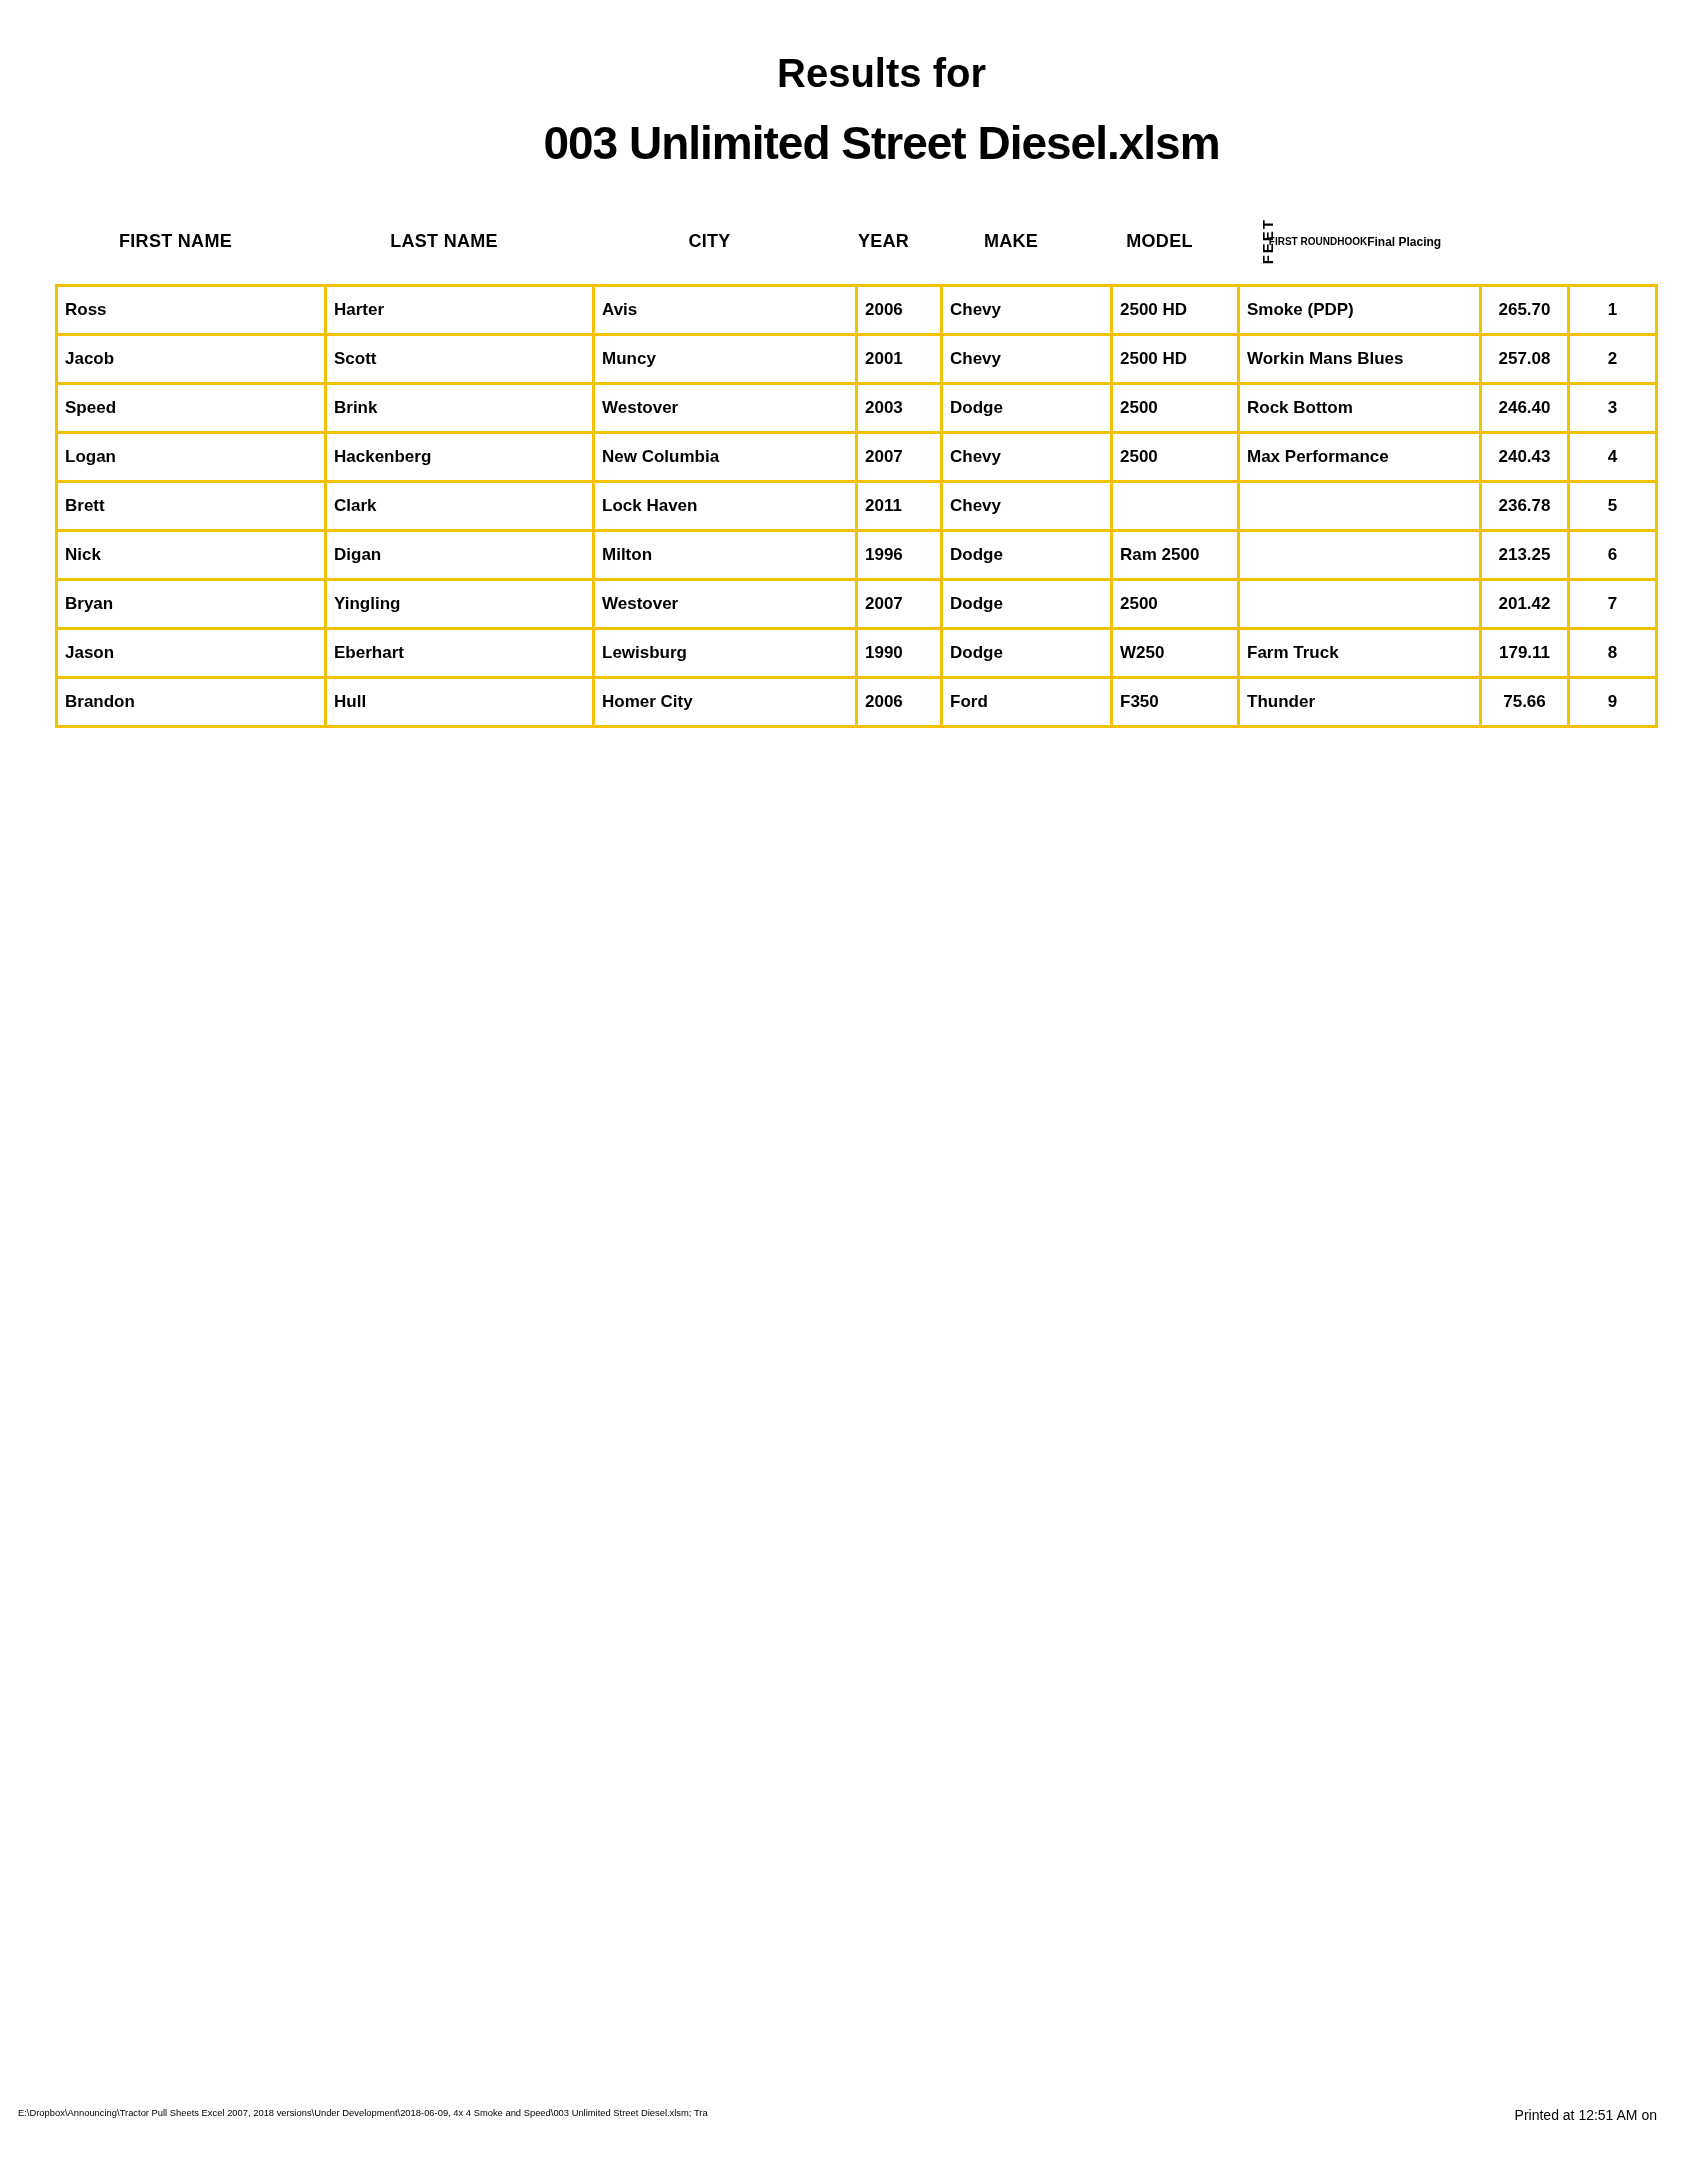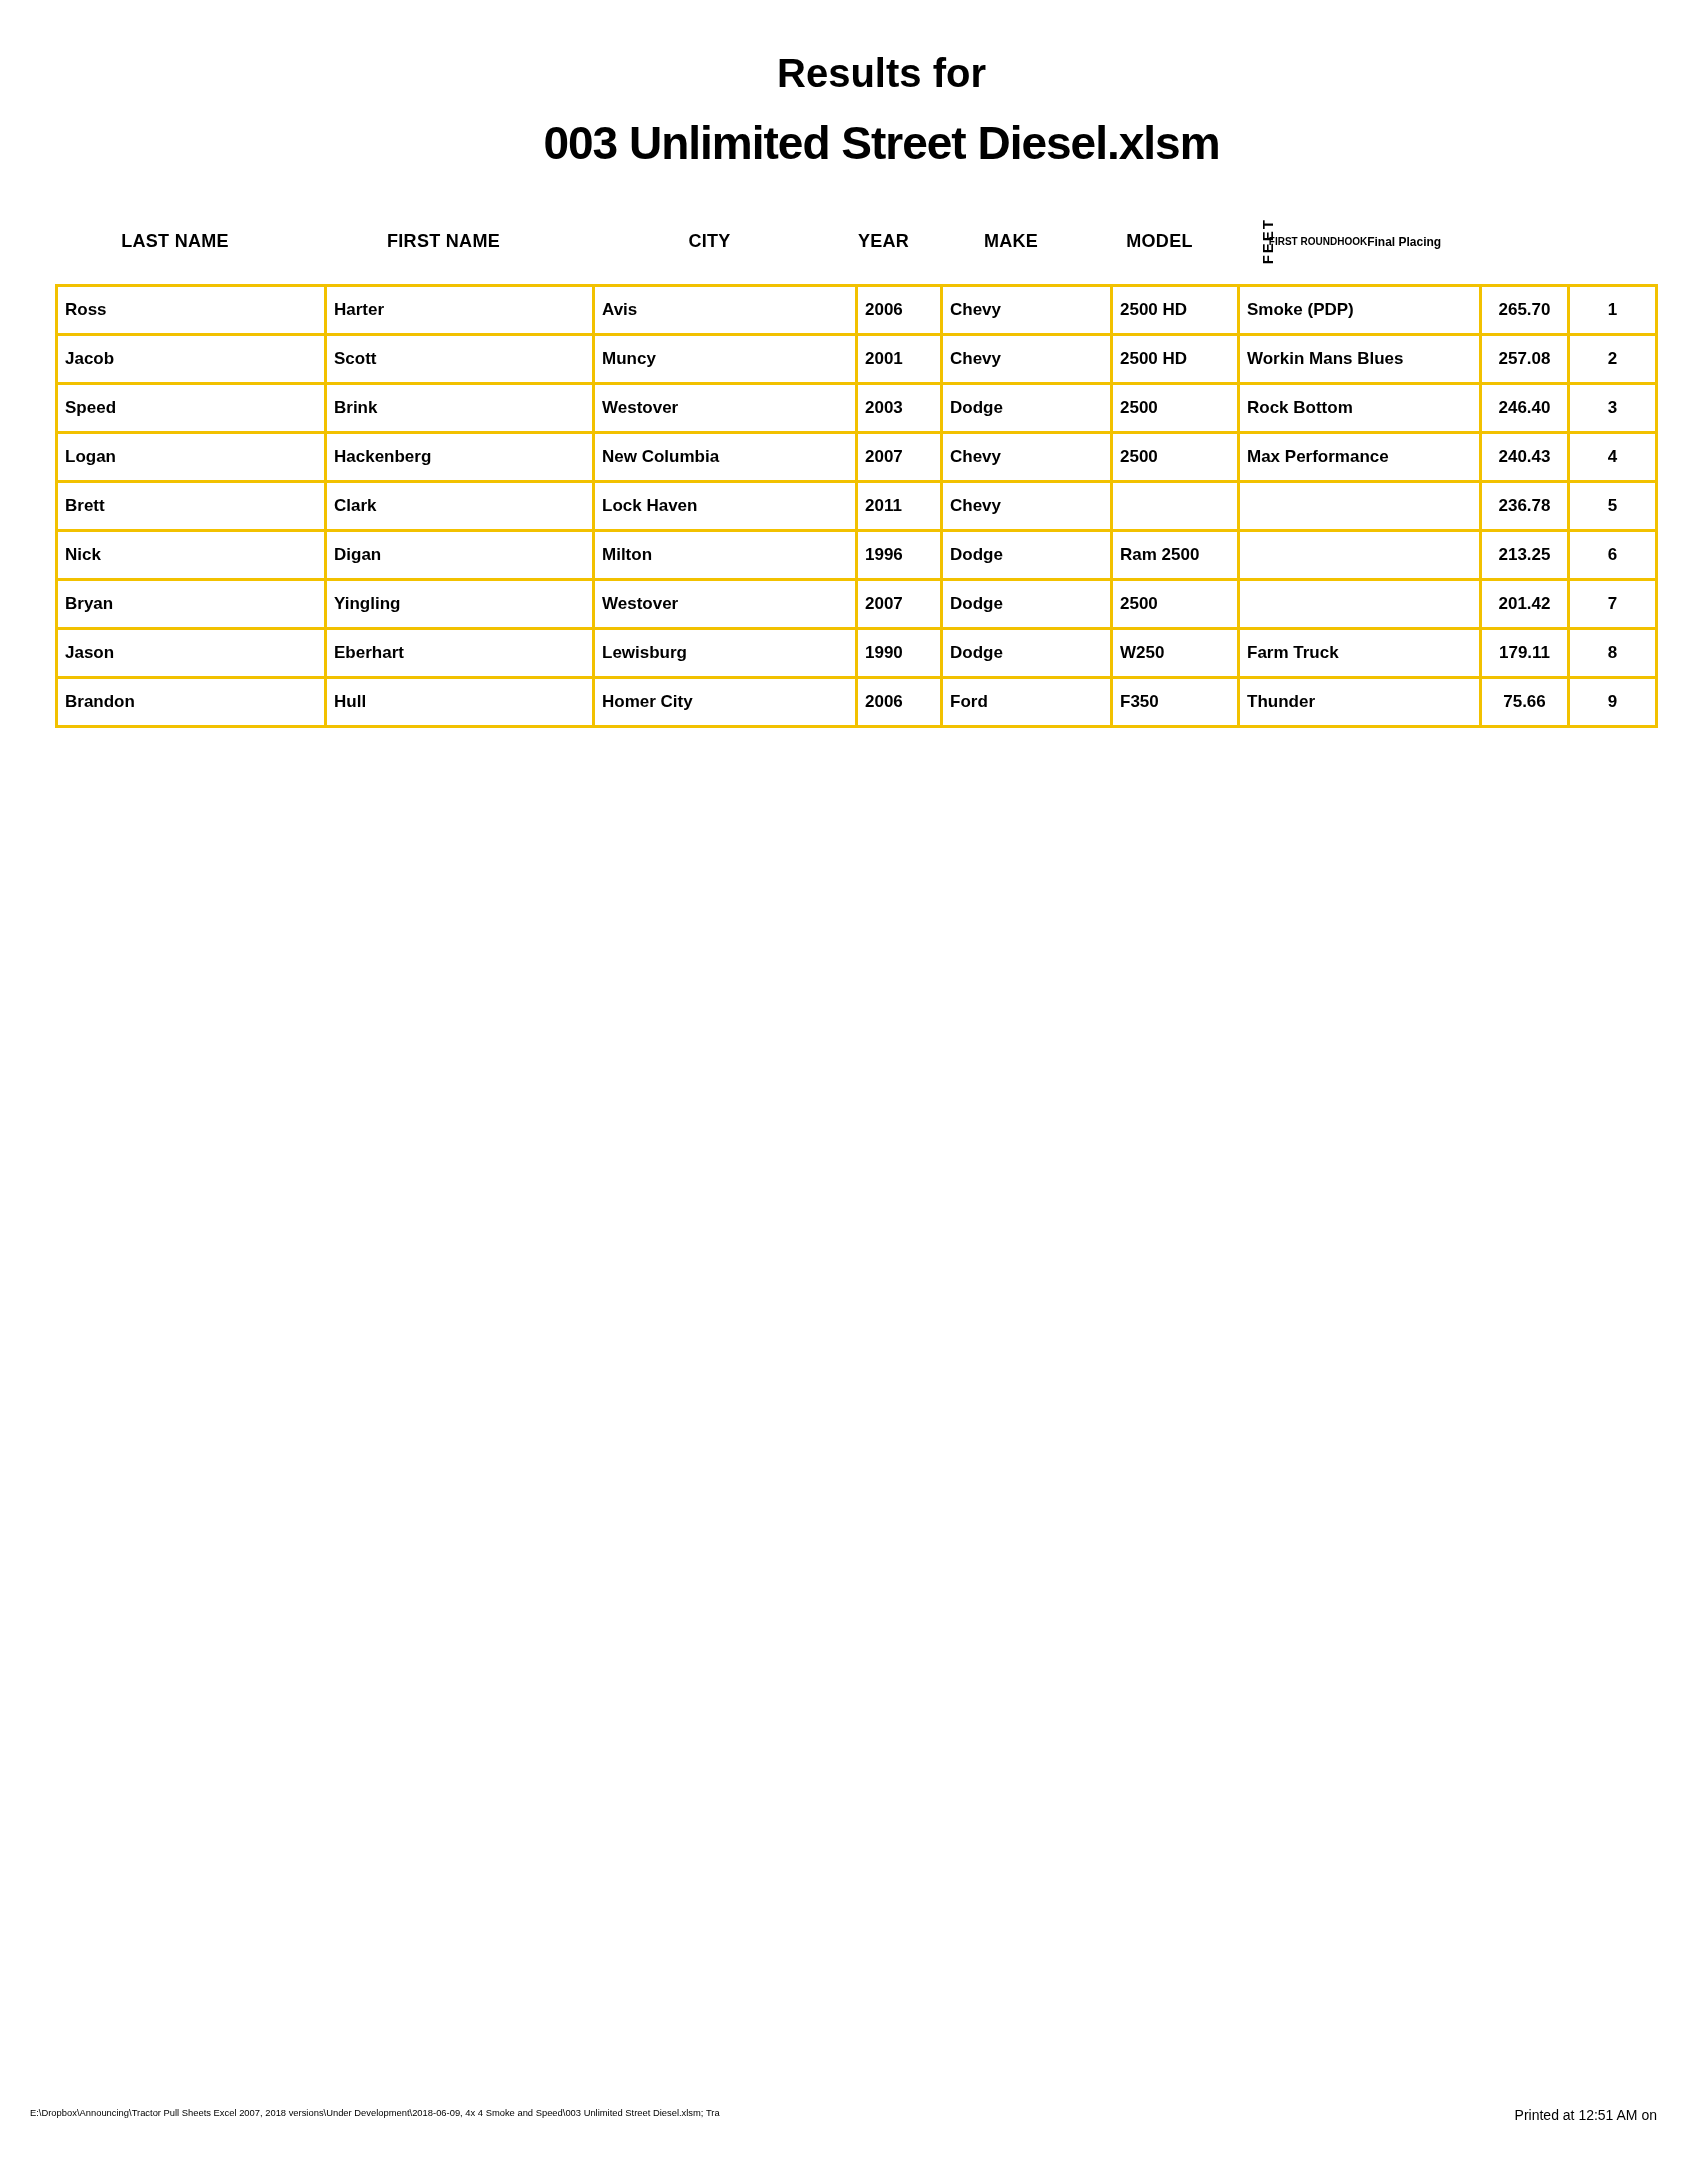--- a/index.html
+++ b/index.html
@@ -55,42 +55,42 @@
     font-weight: bold;
     padding: 0 2px 0 7px;
     vertical-align: middle;
     overflow: hidden;
     white-space: nowrap;
   }
   .results-table td.center { text-align: center; padding: 0; }
 
   
   .footer-left {
-    position: absolute; top: 2107px; left: 30px;
+    position: absolute; top: 2107px; left: 18px;
     font-size: 9.4px; font-weight: normal; white-space: nowrap;
   }
   .footer-right {
     position: absolute; top: 2107px; right: 26px;
     font-size: 14px; font-weight: normal; white-space: nowrap;
   }
 </style>
 </head>
 <body>
 
 <div class="title-block">
   <div class="title-line1">Results for</div>
   <div class="title-line2">003 Unlimited Street Diesel.xlsm</div>
 </div>
 
 <div class="header-band">
+  <div class="hcell c0">
+    <span class="hlabel">FIRST NAME</span>
+  </div>
   <div class="hcell c1">
     <span class="hlabel">LAST NAME</span>
-  </div>
-  <div class="hcell c0">
-    <span class="hlabel">FIRST NAME</span>
   </div>
   <div class="hcell c2">
     <span class="hlabel">CITY</span>
   </div>
   <div class="hcell c3">
     <span class="hlabel">YEAR</span>
   </div>
   <div class="hcell c4">
     <span class="hlabel">MAKE</span>
   </div>

